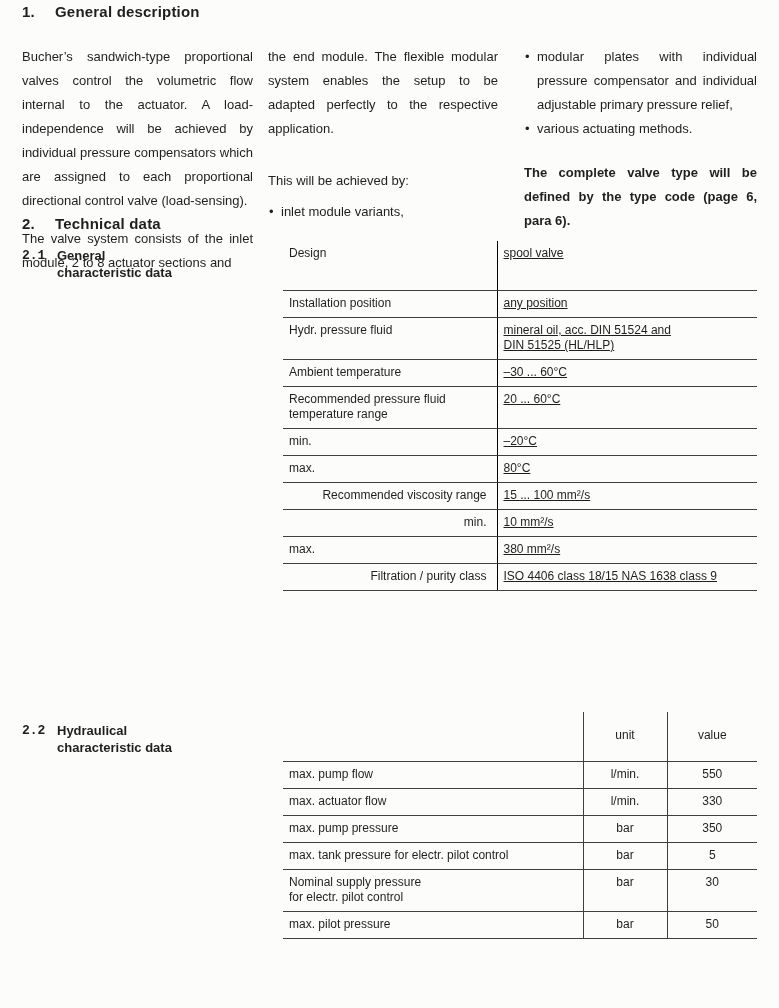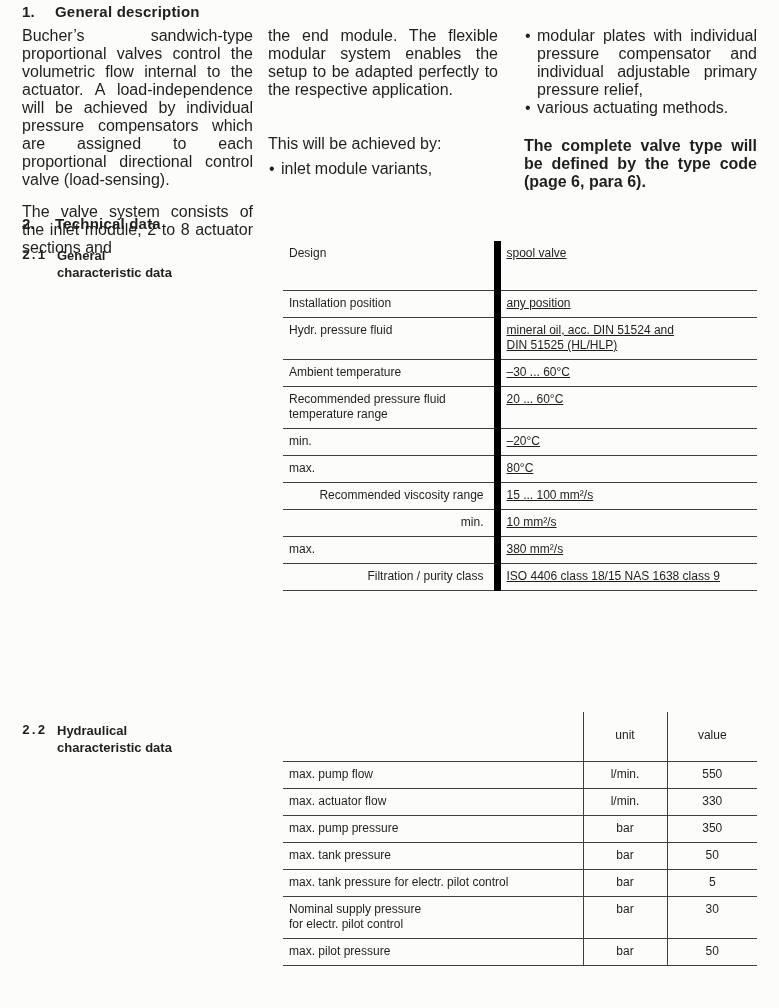--- a/index.html
+++ b/index.html
@@ -20,36 +20,36 @@
   .h-main .num { width: 33px; flex: 0 0 33px; }
   #h-sec1 { top: 3px; }
   #h-sec2 { top: 215px; }
   .h-sub { position: absolute; left: 22px; display: flex; font-weight: bold; font-size: 13px; line-height: 17px; }
   .h-sub .num { width: 35px; flex: 0 0 35px; font-family: Liberation Mono, monospace; }
   .h-sub .ttl { white-space: pre-line; }
   #h-sec21 { top: 247px; }
   #h-sec22 { top: 722px; }
 
   
-  .cols { position: absolute; left: 22px; top: 27px; width: 735px; display: flex; font-size: 16px; line-height: 18px; text-align: justify; }
+  .cols { position: absolute; left: 22px; top: 45px; width: 735px; display: flex; font-size: 13px; line-height: 24px; text-align: justify; }
   .col1 { width: 231px; flex: 0 0 231px; margin-right: 15px; }
   .col2 { width: 230px; flex: 0 0 230px; margin-right: 26px; }
   .col3 { width: 233px; flex: 0 0 233px; }
   .col1 .p2 { margin-top: 14px; }
-  .col2 .p2 { margin-top: 36px; }
+  .col2 .p2 { margin-top: 28px; }
   .col2 ul { margin-top: 7px; }
   .col3 .note { margin-top: 20px; font-weight: bold; }
   ul { list-style: none; }
   li { position: relative; padding-left: 13px; }
   li::before { content: "\2022"; position: absolute; left: 1px; }
 
   
   #t21 { position: absolute; left: 283px; top: 241px; width: 474px; border-collapse: collapse; table-layout: fixed; }
   #t21 td { border-bottom: 1px solid #3f3f3f; vertical-align: top; padding: 5px 6px 6px 6px; font-size: 12px; line-height: 15px; }
-  #t21 td.lbl { border-right: 7px solid #000000; padding-right: 10px; }
+  #t21 td.lbl { border-right: 1px solid #000000; padding-right: 10px; }
   #t21 tr:nth-child(1) td { padding-bottom: 29px; }
   #t21 tr:nth-child(7) td { vertical-align: bottom; }
   #t21 tr:nth-child(8) td.lbl, #t21 tr:nth-child(9) td.lbl,
   #t21 tr:nth-child(11) td.lbl, #t21 tr:nth-child(12) td.lbl { text-align: right; }
   #t21 .vl { white-space: pre-line; text-decoration: underline; }
   #t21 .vl + .vl { margin-top: 10px; }
 
   
   #t22 { position: absolute; left: 283px; top: 712px; width: 474px; border-collapse: collapse; table-layout: fixed; }
   #t22 th, #t22 td { border-bottom: 1px solid #3f3f3f; font-size: 12px; line-height: 15px; font-weight: normal; }
@@ -202,25 +202,20 @@
           <td class="lbl">max. actuator flow</td>
           <td class="unit">l/min.</td>
           <td class="value">330</td>
         </tr>
         <tr>
           <td class="lbl">max. pump pressure</td>
           <td class="unit">bar</td>
           <td class="value">350</td>
         </tr>
         <tr>
-          <td class="lbl">max. tank pressure</td>
-          <td class="unit">bar</td>
-          <td class="value">50</td>
-        </tr>
-        <tr>
           <td class="lbl">max. tank pressure for electr. pilot control</td>
           <td class="unit">bar</td>
           <td class="value">5</td>
         </tr>
         <tr>
           <td class="lbl">Nominal supply pressure
 for electr. pilot control</td>
           <td class="unit">bar</td>
           <td class="value">30</td>
         </tr>

